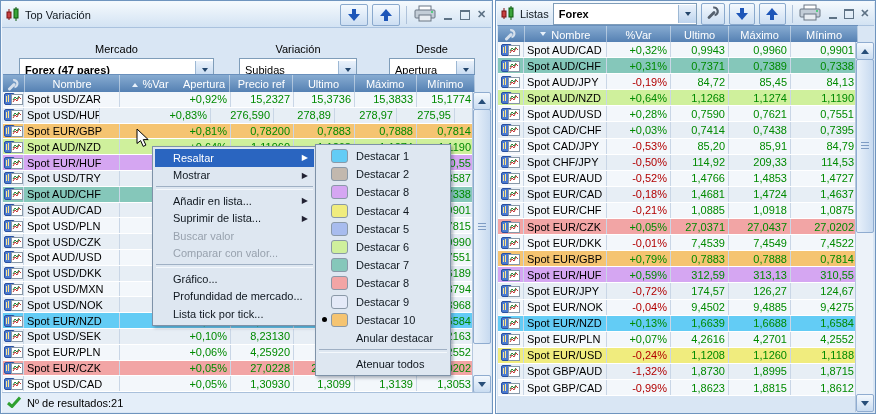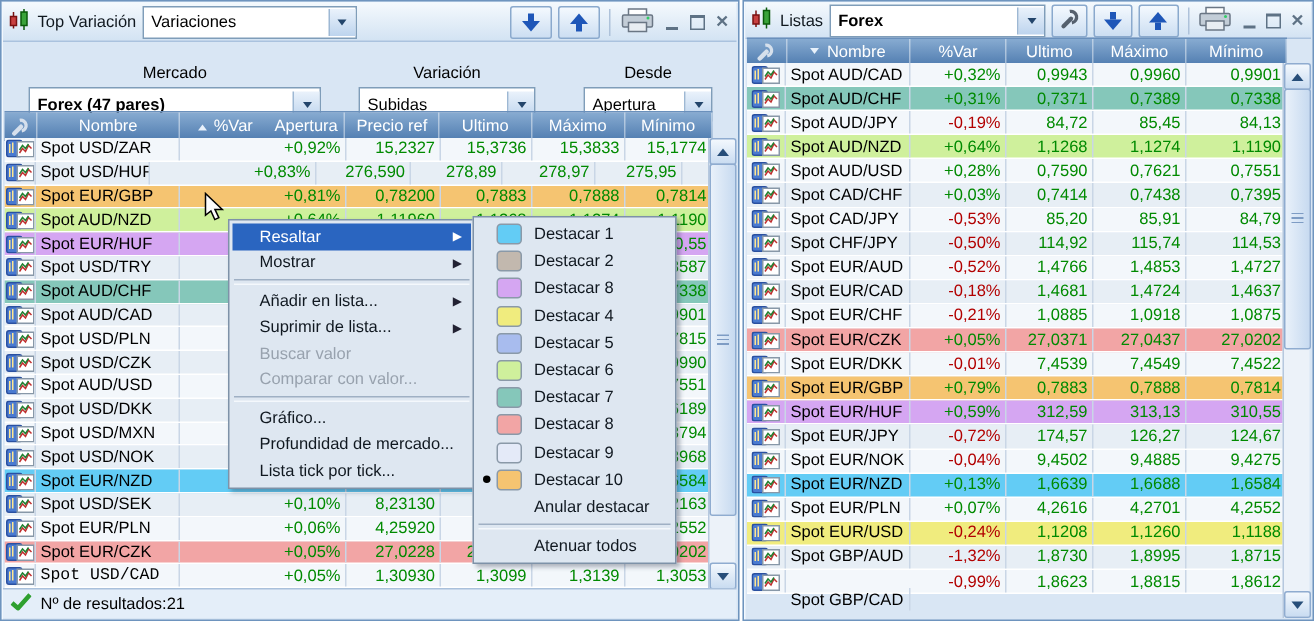--- a/index.html
+++ b/index.html
@@ -92,26 +92,20 @@
   <div class="tbar">
     <span>
       <svg width="16" height="16">
           <line x1="4" y1="3" x2="4" y2="14" stroke="#7A1010"></line>
           <rect x="2" y="6" width="4" height="6" fill="#C84040" stroke="#7A1010"></rect>
           <line x1="11" y1="1" x2="11" y2="15" stroke="#0A5A0A"></line>
           <rect x="9" y="3" width="4" height="9" fill="#3AA33A" stroke="#0A5A0A"></rect>
         </svg>
     </span>
     <span class="wtitle">Top Variación</span>
-    <div class="combo" style="width:141px">
-      <span class="cval">Variaciones</span>
-      <span class="cbtn">
-          <span class="tri-d"></span>
-        </span>
-    </div>
     <div class="tbtn gap">
         <span class="stem"></span>
         <span class="atri-d"></span>
       </div>
     <div class="tbtn">
         <span class="atri-u"></span>
         <span class="stem"></span>
       </div>
     <div class="tbsep"></div>
     <span>
@@ -489,21 +483,21 @@
       <div class="trow" style="height: 15.8px;">
         <span class="c icoc" style="width: 21px;">
           <svg width="19" height="12">
             <rect x="0.5" y="0.5" width="10" height="11" rx="1.5" fill="#4A7AD0" stroke="#2A50A0"></rect>
             <path d="M2.5 3 v6 M4.5 2 v7" stroke="#FFE690" stroke-width="1" fill="none"></path>
             <rect x="7.5" y="1.5" width="11" height="10" fill="#FFFFFF" stroke="#8898A8"></rect>
             <polyline points="9,9 11,6 13,8 15,4 17,6" fill="none" stroke="#C03030" stroke-width="1"></polyline>
             <polyline points="9,7 11,4 13,6 15,3" fill="none" stroke="#208030" stroke-width="1"></polyline>
           </svg>
         </span>
-        <span class="c name" style="width: 96px; font-family: Liberation Mono, monospace;">Spot USD/CAD</span>
+        <span class="c name" style="width: 96px;">Spot USD/CAD</span>
         <span class="c num pos" style="width: 111px;">+0,05%</span>
         <span class="c num pos" style="width: 63px;">1,30930</span>
         <span class="c num pos" style="width: 61px;">1,3099</span>
         <span class="c num pos" style="width: 62px;">1,3139</span>
         <span class="c num pos" style="width: 58px;">1,3053</span>
       </div>
     </div>
 
   <div class="sbar" style="right:2px;top:91px;height:301px">
     <div class="sbtn" style="top:0">
@@ -711,21 +705,21 @@
             <rect x="0.5" y="0.5" width="10" height="11" rx="1.5" fill="#4A7AD0" stroke="#2A50A0"></rect>
             <path d="M2.5 3 v6 M4.5 2 v7" stroke="#FFE690" stroke-width="1" fill="none"></path>
             <rect x="7.5" y="1.5" width="11" height="10" fill="#FFFFFF" stroke="#8898A8"></rect>
             <polyline points="9,9 11,6 13,8 15,4 17,6" fill="none" stroke="#C03030" stroke-width="1"></polyline>
             <polyline points="9,7 11,4 13,6 15,3" fill="none" stroke="#208030" stroke-width="1"></polyline>
           </svg>
         </span>
         <span class="c name" style="width: 83px;">Spot CHF/JPY</span>
         <span class="c num neg" style="width: 64px;">-0,50%</span>
         <span class="c num pos" style="width: 58px;">114,92</span>
-        <span class="c num pos" style="width: 62px;">115,74</span>
+        <span class="c num pos" style="width: 62px;">209,33</span>
         <span class="c num pos" style="width: 67px;">114,53</span>
       </div>
       <div class="trow" style="height: 16.1px;">
         <span class="c icoc" style="width: 26px;">
           <svg width="19" height="12">
             <rect x="0.5" y="0.5" width="10" height="11" rx="1.5" fill="#4A7AD0" stroke="#2A50A0"></rect>
             <path d="M2.5 3 v6 M4.5 2 v7" stroke="#FFE690" stroke-width="1" fill="none"></path>
             <rect x="7.5" y="1.5" width="11" height="10" fill="#FFFFFF" stroke="#8898A8"></rect>
             <polyline points="9,9 11,6 13,8 15,4 17,6" fill="none" stroke="#C03030" stroke-width="1"></polyline>
             <polyline points="9,7 11,4 13,6 15,3" fill="none" stroke="#208030" stroke-width="1"></polyline>
@@ -932,21 +926,21 @@
       <div class="trow" style="height: 16.1px;">
         <span class="c icoc" style="width: 26px;">
           <svg width="19" height="12">
             <rect x="0.5" y="0.5" width="10" height="11" rx="1.5" fill="#4A7AD0" stroke="#2A50A0"></rect>
             <path d="M2.5 3 v6 M4.5 2 v7" stroke="#FFE690" stroke-width="1" fill="none"></path>
             <rect x="7.5" y="1.5" width="11" height="10" fill="#FFFFFF" stroke="#8898A8"></rect>
             <polyline points="9,9 11,6 13,8 15,4 17,6" fill="none" stroke="#C03030" stroke-width="1"></polyline>
             <polyline points="9,7 11,4 13,6 15,3" fill="none" stroke="#208030" stroke-width="1"></polyline>
           </svg>
         </span>
-        <span class="c name" style="width: 83px; margin-top: 12px;">Spot GBP/CAD</span>
+        <span class="c name" style="width: 83px;">Spot GBP/CAD</span>
         <span class="c num neg" style="width: 64px;">-0,99%</span>
         <span class="c num pos" style="width: 58px;">1,8623</span>
         <span class="c num pos" style="width: 62px;">1,8815</span>
         <span class="c num pos" style="width: 67px;">1,8612</span>
       </div>
     </div>
 
   <div class="sbar" style="right:2px;top:41px;height:370px">
     <div class="sbtn" style="top:0">
         <span class="stri-u"></span>

